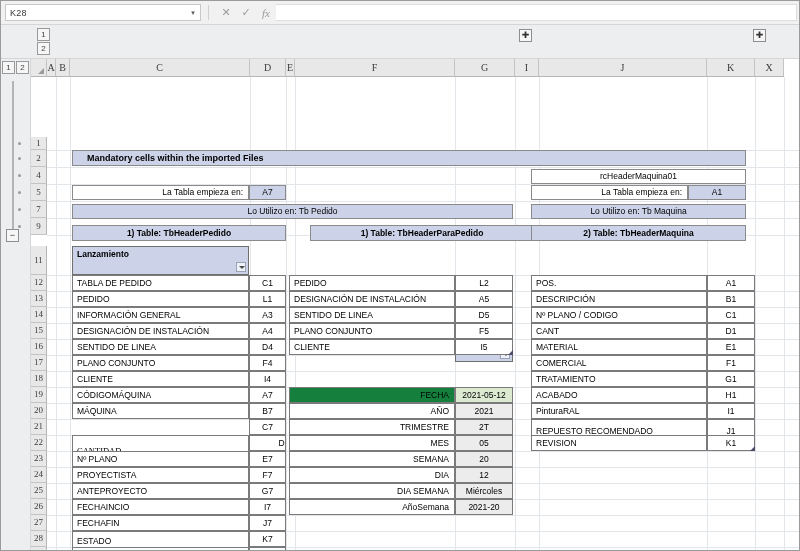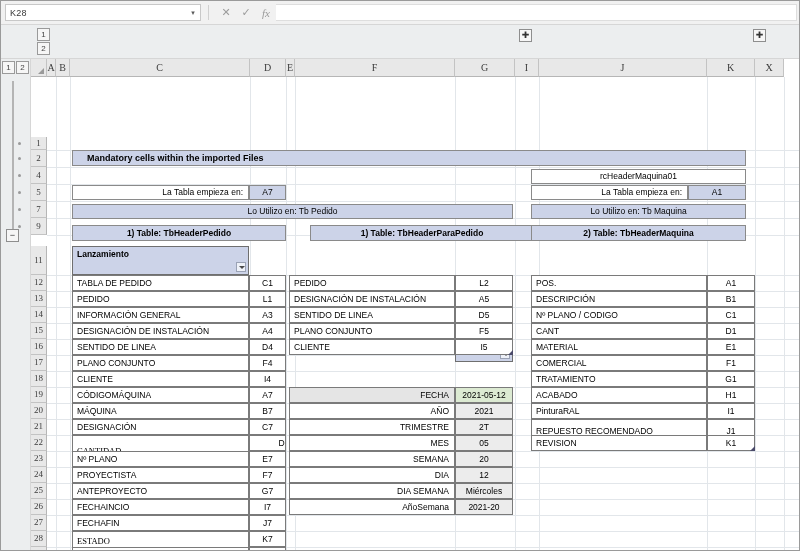--- a/index.html
+++ b/index.html
@@ -302,21 +302,21 @@
   }
   .tcell.center { justify-content: center; padding-left: 0; }
 
   .datelabel {
     background: #ffffff;
     border: 1px solid #7a7a7a;
     justify-content: flex-end;
     padding-right: 5px;
     font-size: 8.5px;
   }
-  .datelabel.green { background: #e5e5e5; }
+  .datelabel.green { background: #15803d; }
   .datevalue {
     background: #ececec;
     border: 1px solid #7a7a7a;
     justify-content: center;
     font-size: 8.5px;
   }
   .datevalue.green { background: #dcead2; }
 
   
   .handle {
@@ -476,35 +476,34 @@
       <div class="cell tcell" style="left: 71px; top: 280px; width: 177px; height: 16px;">SENTIDO DE LINEA</div>
       <div class="cell tcell center" style="left: 248px; top: 280px; width: 37px; height: 16px;">D4</div>
       <div class="cell tcell" style="left: 71px; top: 296px; width: 177px; height: 16px;">PLANO CONJUNTO</div>
       <div class="cell tcell center" style="left: 248px; top: 296px; width: 37px; height: 16px;">F4</div>
       <div class="cell tcell" style="left: 71px; top: 312px; width: 177px; height: 16px;">CLIENTE</div>
       <div class="cell tcell center" style="left: 248px; top: 312px; width: 37px; height: 16px;">I4</div>
       <div class="cell tcell" style="left: 71px; top: 328px; width: 177px; height: 16px;">CÓDIGOMÁQUINA</div>
       <div class="cell tcell center" style="left: 248px; top: 328px; width: 37px; height: 16px;">A7</div>
       <div class="cell tcell" style="left: 71px; top: 344px; width: 177px; height: 16px;">MÁQUINA</div>
       <div class="cell tcell center" style="left: 248px; top: 344px; width: 37px; height: 16px;">B7</div>
-      <div class="cell tcell" style="left: 71px; top: 360px; width: 177px; height: 16px;">DESIGNACIÓN</div>
       <div class="cell tcell center" style="left: 248px; top: 360px; width: 37px; height: 16px;">C7</div>
       <div class="cell tcell" style="left: 71px; top: 376px; width: 177px; height: 32px; font-family: Liberation Serif, serif;">CANTIDAD</div>
       <div class="cell tcell center" style="left: 248px; top: 376px; width: 37px; height: 16px; padding-left: 33px;">D7</div>
       <div class="cell tcell" style="left: 71px; top: 392px; width: 177px; height: 16px;">Nº PLANO</div>
       <div class="cell tcell center" style="left: 248px; top: 392px; width: 37px; height: 16px;">E7</div>
       <div class="cell tcell" style="left: 71px; top: 408px; width: 177px; height: 16px;">PROYECTISTA</div>
       <div class="cell tcell center" style="left: 248px; top: 408px; width: 37px; height: 16px;">F7</div>
       <div class="cell tcell" style="left: 71px; top: 424px; width: 177px; height: 16px;">ANTEPROYECTO</div>
       <div class="cell tcell center" style="left: 248px; top: 424px; width: 37px; height: 16px;">G7</div>
       <div class="cell tcell" style="left: 71px; top: 440px; width: 177px; height: 16px;">FECHAINCIO</div>
       <div class="cell tcell center" style="left: 248px; top: 440px; width: 37px; height: 16px;">I7</div>
       <div class="cell tcell" style="left: 71px; top: 456px; width: 177px; height: 16px;">FECHAFIN</div>
       <div class="cell tcell center" style="left: 248px; top: 456px; width: 37px; height: 16px;">J7</div>
-      <div class="cell tcell" style="left: 71px; top: 472px; width: 177px; height: 20px; font-family: Liberation Serif, serif;">ESTADO</div>
+      <div class="cell tcell" style="left: 71px; top: 472px; width: 177px; height: 20px;">ESTADO</div>
       <div class="cell tcell center" style="left: 248px; top: 472px; width: 37px; height: 16px;">K7</div>
       <div class="cell tcell" style="left: 71px; top: 488px; width: 177px; height: 16px;">PESO[KG]</div>
       <div class="cell tcell center" style="left: 248px; top: 488px; width: 37px; height: 16px;">L7</div>
       <div class="cell thdr" style="left: 288px; top: 187px; width: 166px; height: 29px;">Lanzamiento<span class="filter-arrow"></span></div>
       <div class="cell thdr" style="left: 454px; top: 187px; width: 58px; height: 29px;">Celda<span class="filter-arrow"></span></div>
       <div class="cell tcell" style="left: 288px; top: 216px; width: 166px; height: 16px;">PEDIDO</div>
       <div class="cell tcell center" style="left: 454px; top: 216px; width: 58px; height: 16px;">L2</div>
       <div class="cell tcell" style="left: 288px; top: 232px; width: 166px; height: 16px;">DESIGNACIÓN DE INSTALACIÓN</div>
       <div class="cell tcell center" style="left: 454px; top: 232px; width: 58px; height: 16px;">A5</div>
       <div class="cell tcell" style="left: 288px; top: 248px; width: 166px; height: 16px;">SENTIDO DE LINEA</div>

